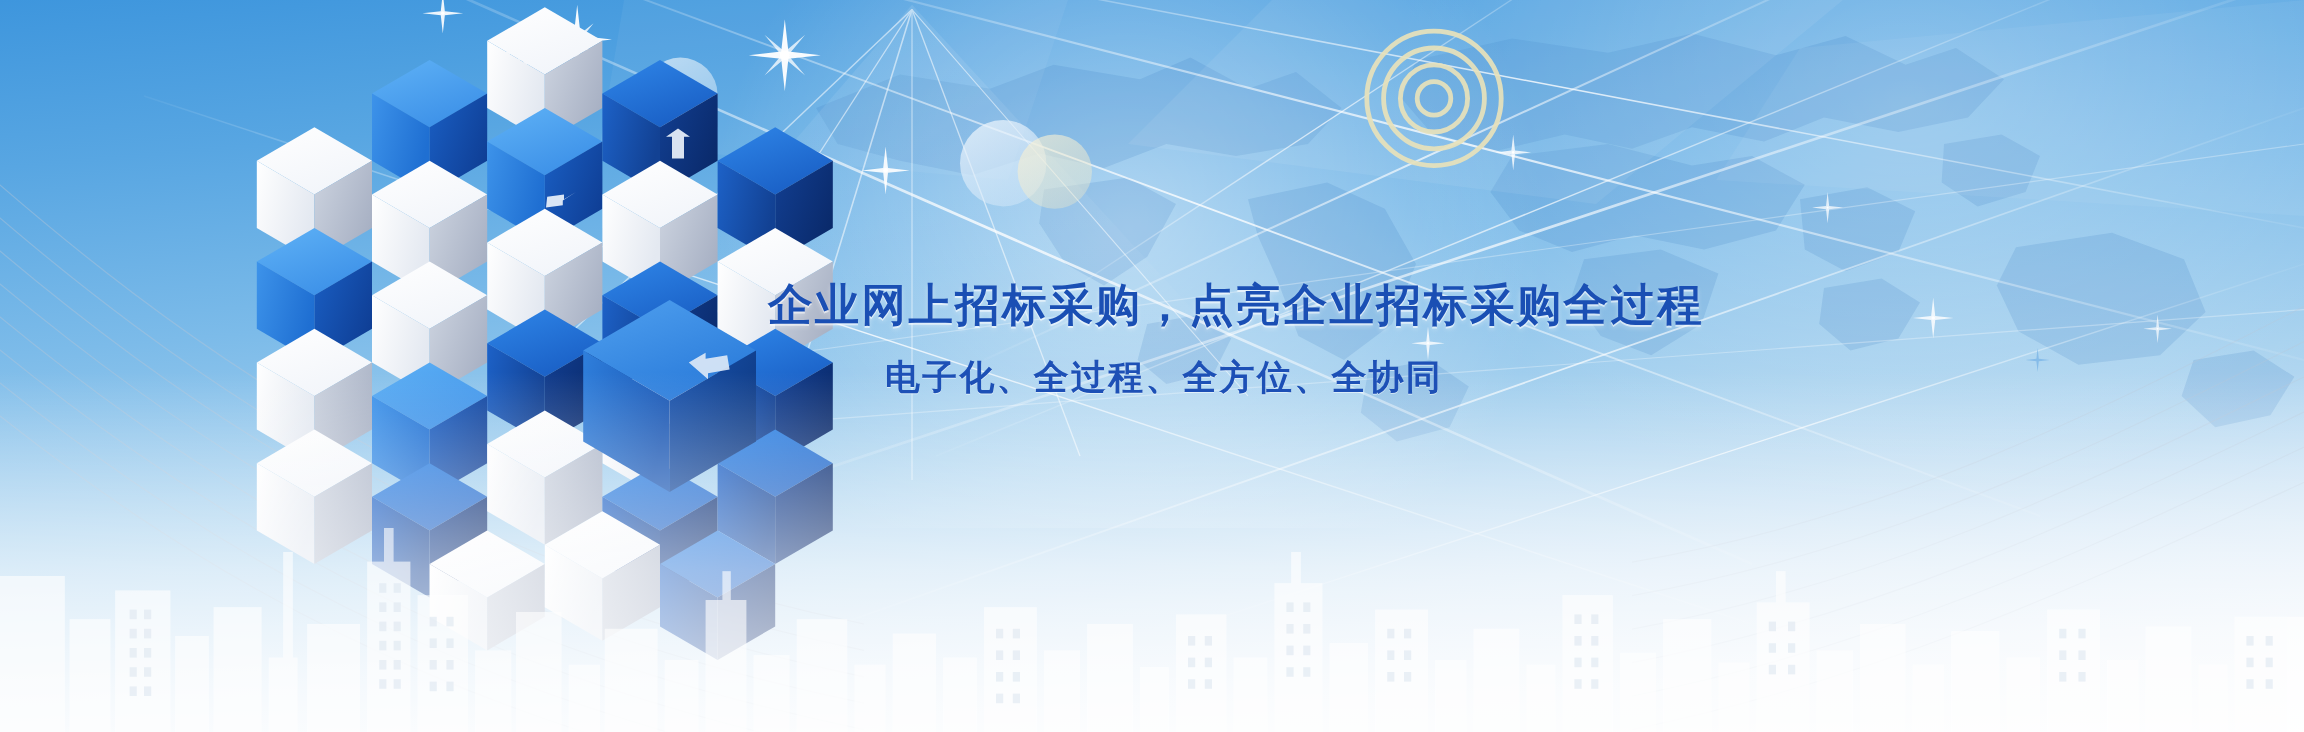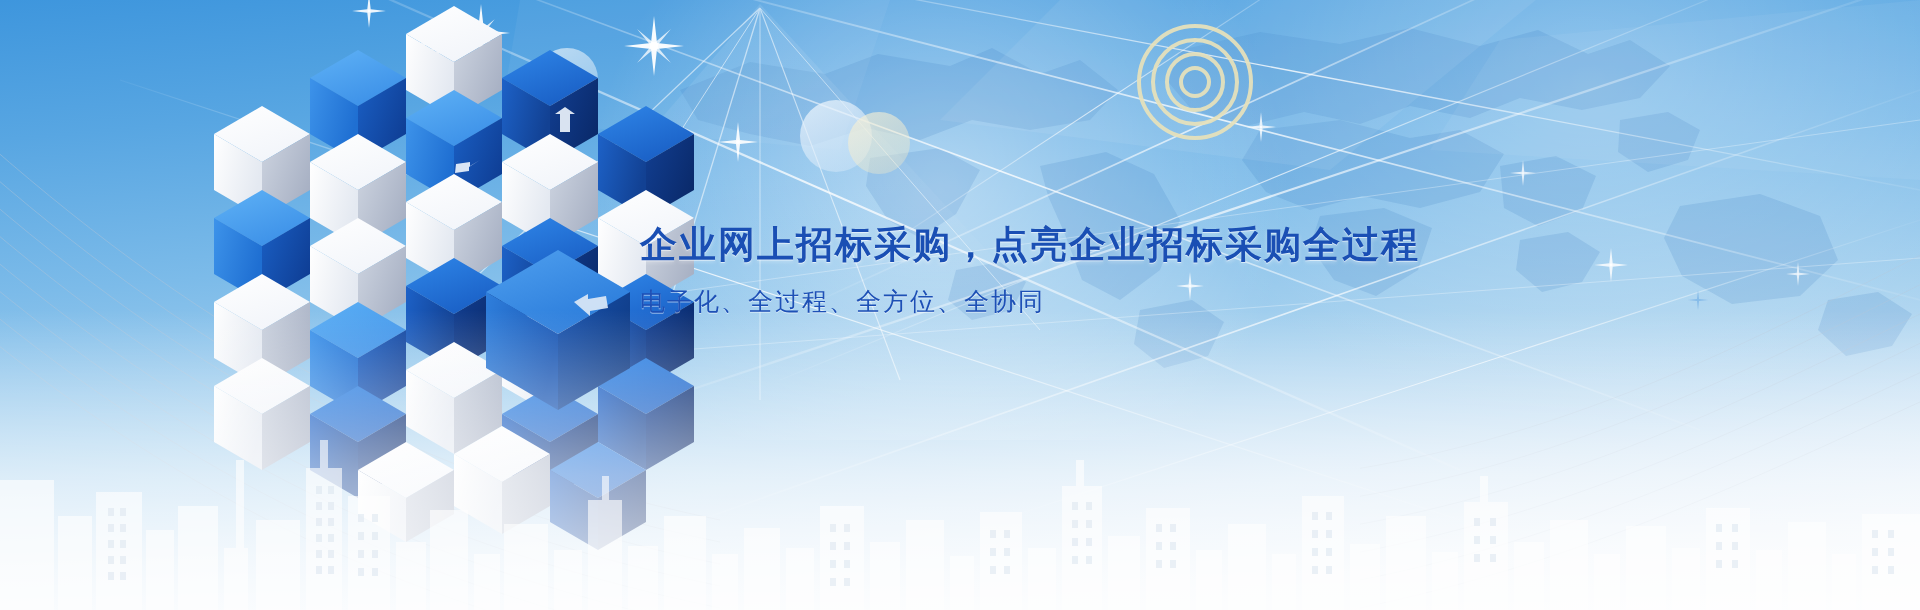--- a/index.html
+++ b/index.html
@@ -74,36 +74,36 @@
   .skyline svg{ width:100%; height:100%; display:block; }
 
   
   .cubes{ position:absolute; left:118px; top:-6px; width:640px; height:560px; pointer-events:none; }
   .cubes svg{ width:100%; height:100%; display:block; }
   .cube-lone{ position:absolute; left:476px; top:240px; width:170px; height:180px; pointer-events:none; }
   .cube-lone svg{ width:100%; height:100%; display:block; }
 
   
   .copy{
-    position:absolute; left:640px; top:222px; width:660px;
-    text-align:left;
+    position:absolute; left:640px; top:232px; width:660px;
+    text-align:center;
   }
   .headline{
     font-size:37px;
     font-weight:bold;
     letter-spacing:2px;
     color:#1a4fb4;
     line-height:1.22;
     white-space:nowrap;
     text-shadow:0 1px 0 rgba(255,255,255,.55), 0 2px 4px rgba(255,255,255,.35);
   }
   .subhead{
     margin-top:18px;
-    font-size:25px;
-    font-weight:normal;
+    font-size:29px;
+    font-weight:bold;
     letter-spacing:2px;
     color:#1d50b6;
     white-space:nowrap;
     text-shadow:0 1px 0 rgba(255,255,255,.5);
   }
 </style>
 </head>
 <body>
 
 <div id="banner">

